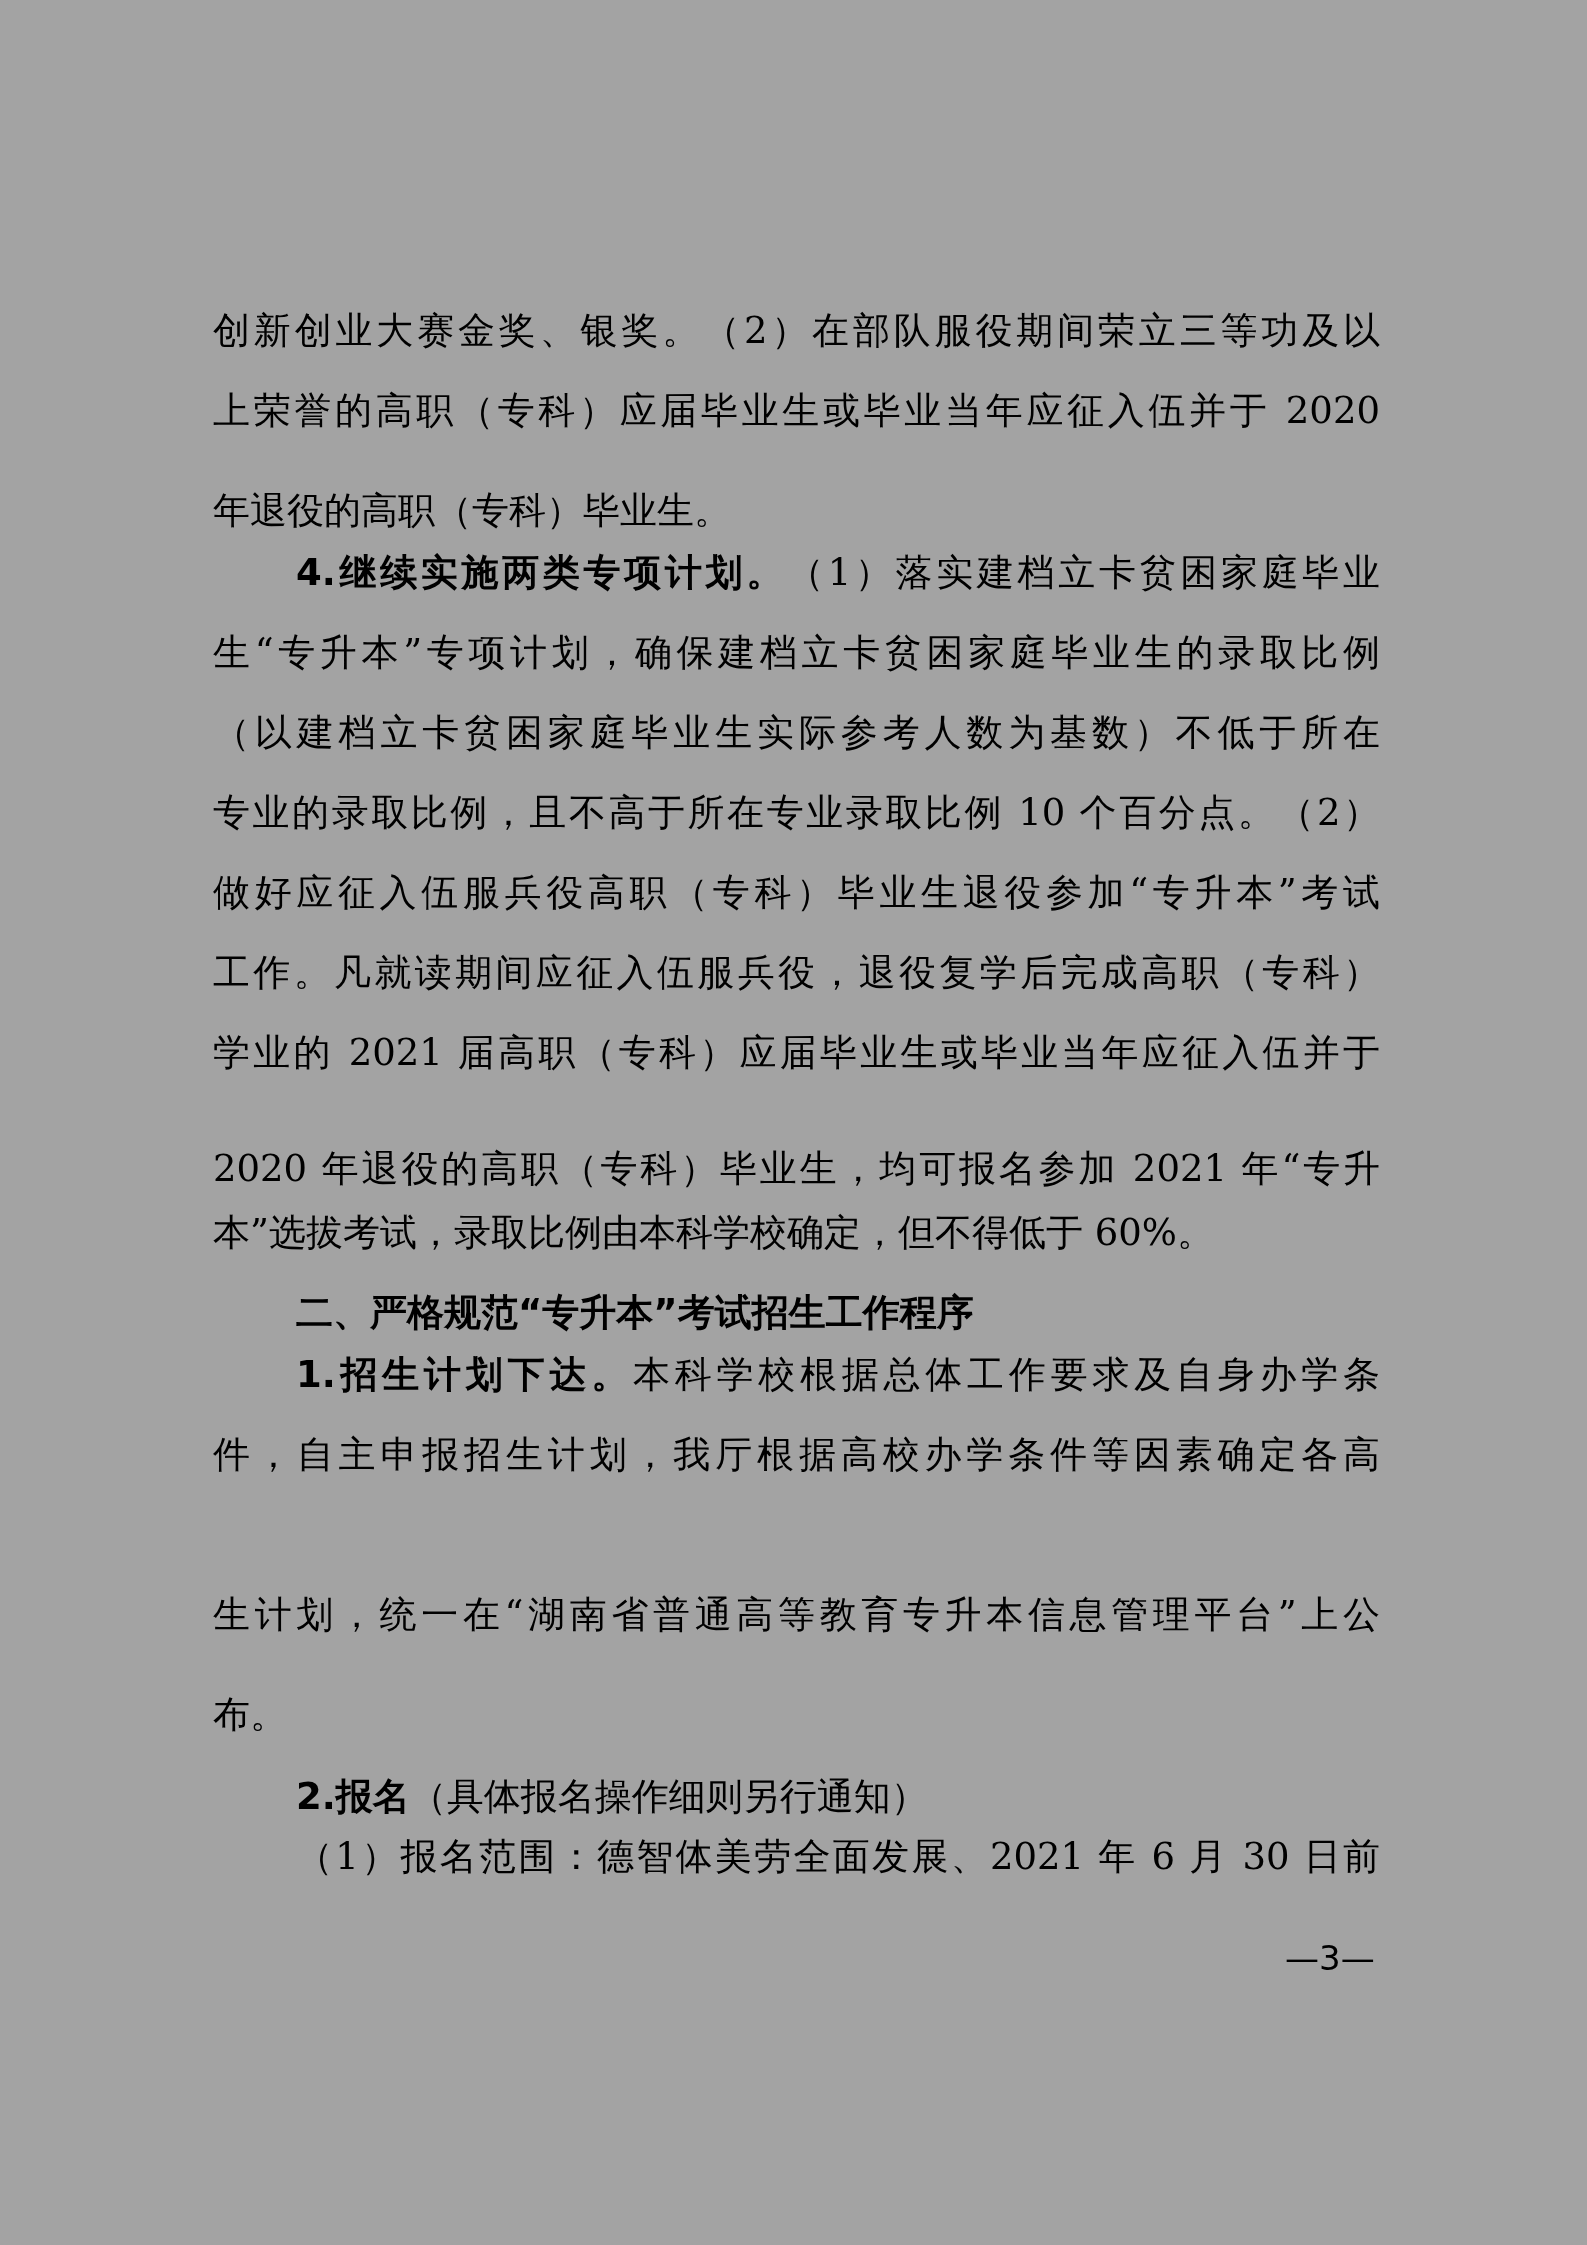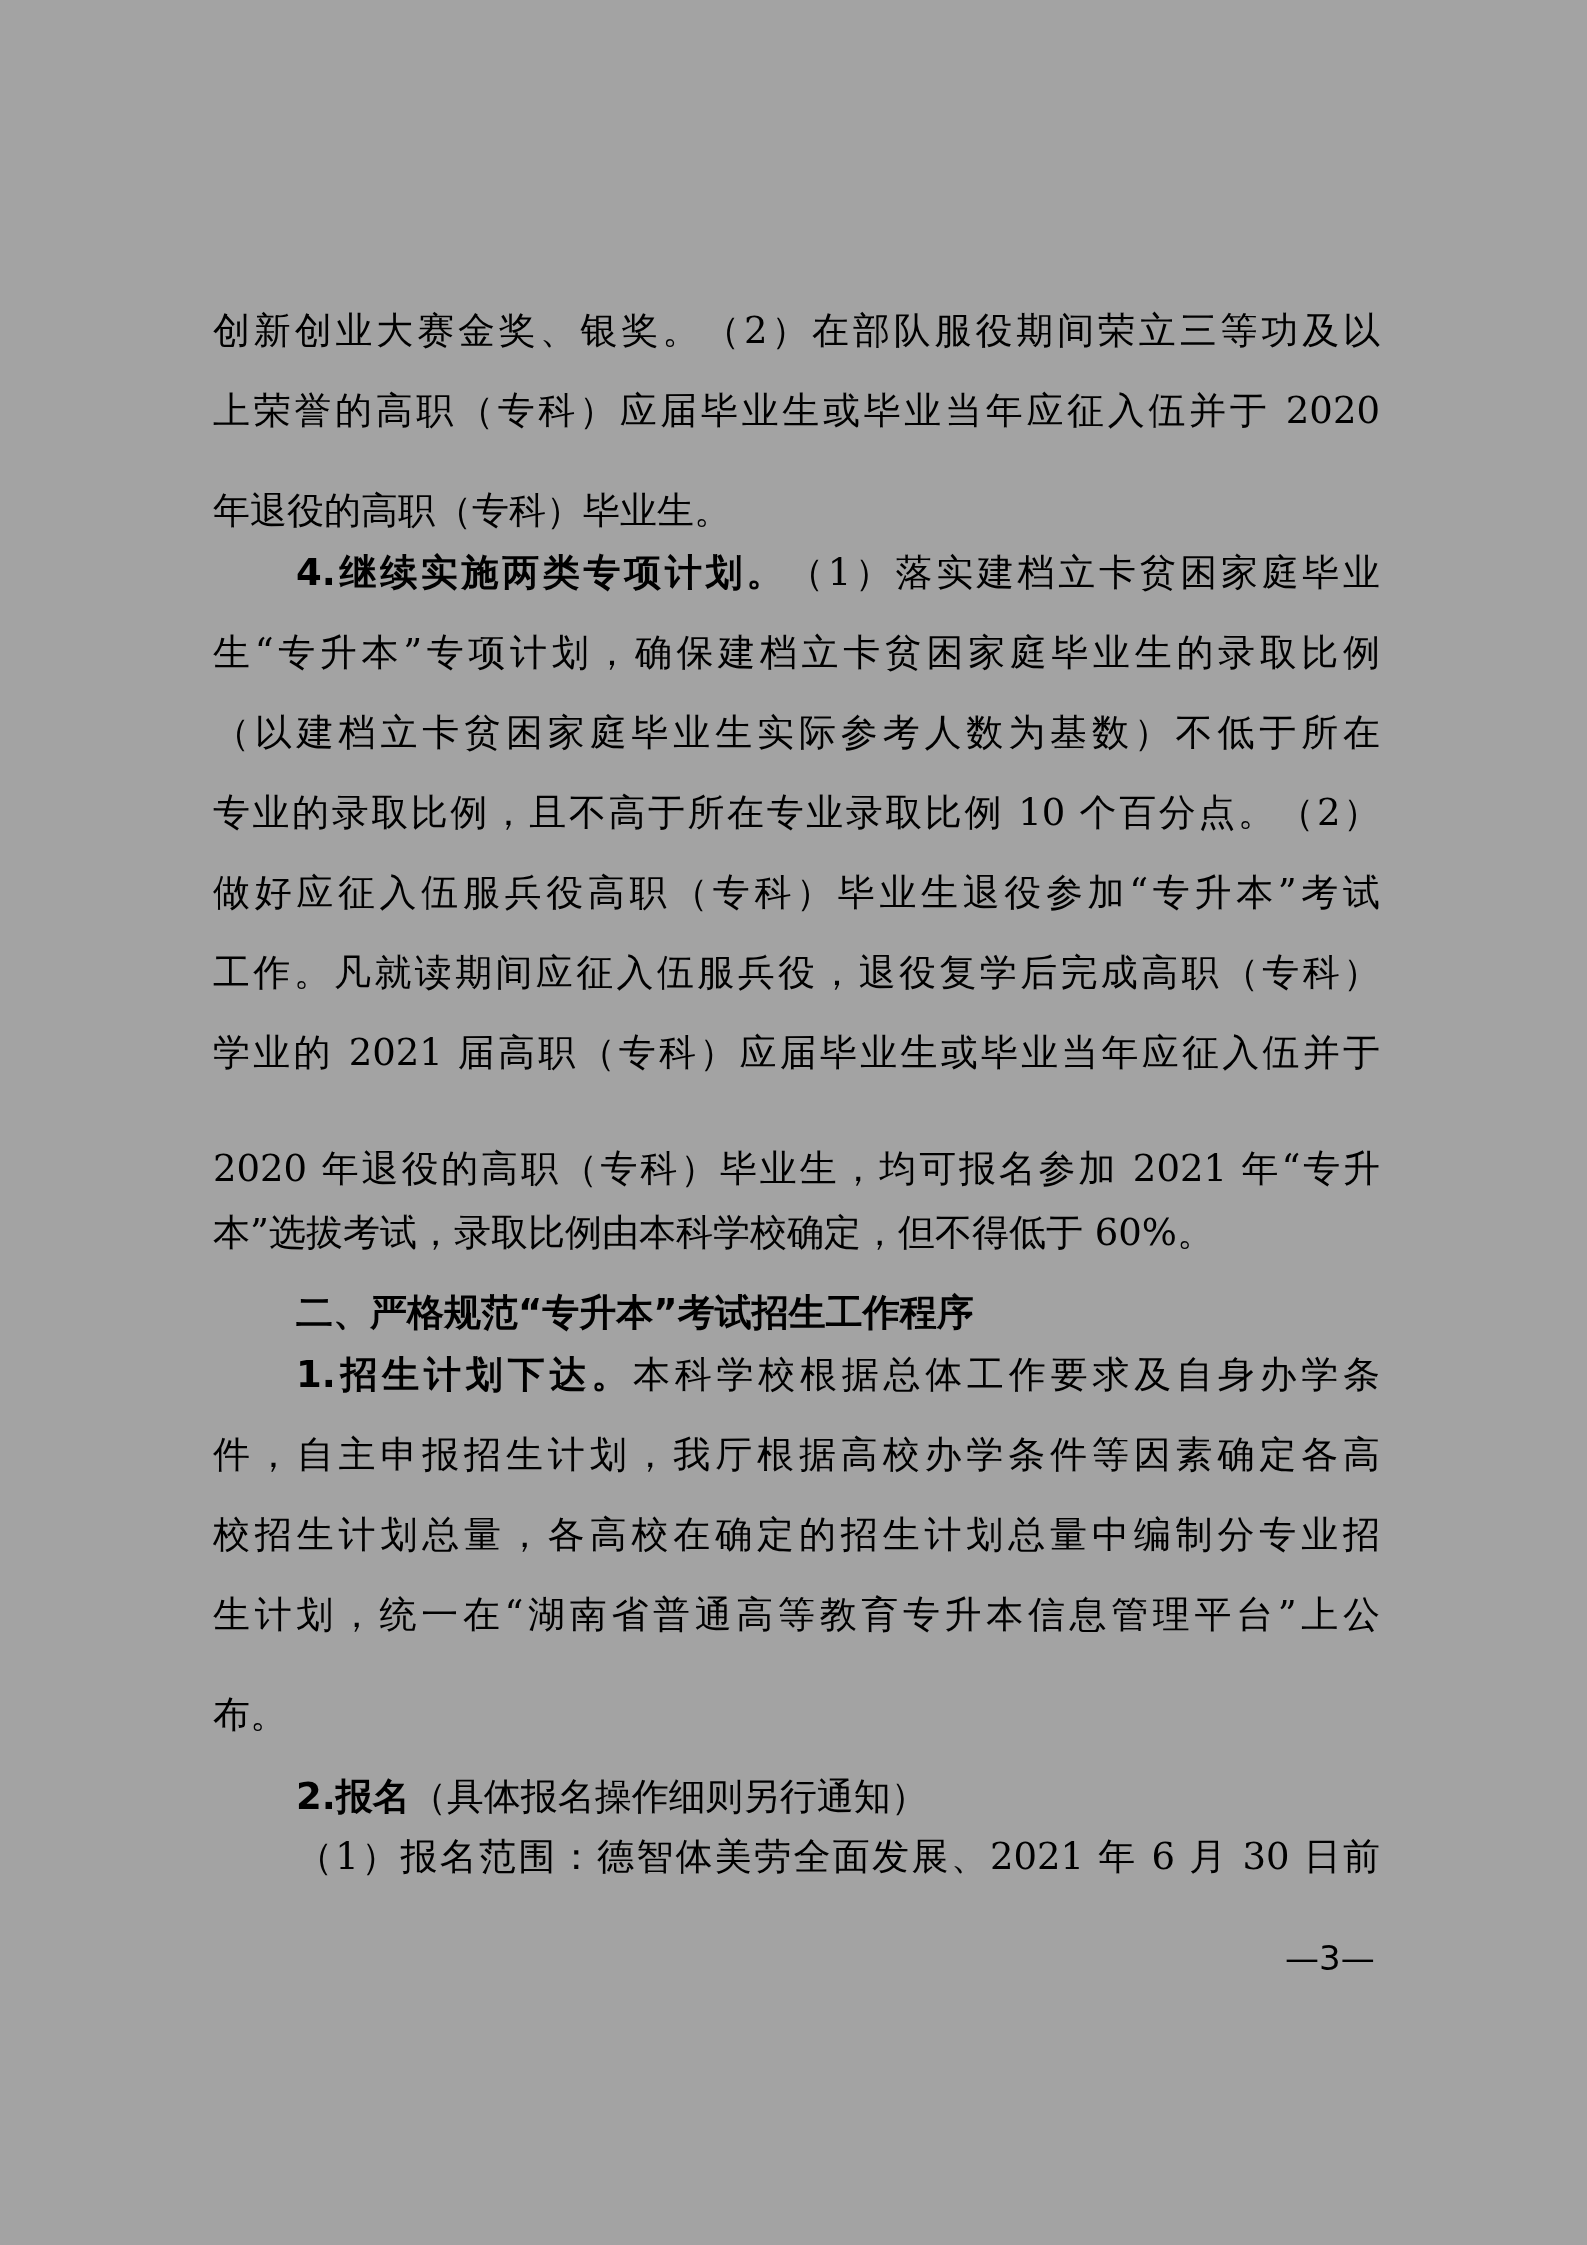--- a/index.html
+++ b/index.html
@@ -108,23 +108,20 @@
   <div class="line indent short" style="top:1263px;">
     <span class="heading">二、严格规范“专升本”考试招生工作程序</span>
   </div>
 
   <div class="line indent" style="top:1345px;">
     <span class="bold">1.招生计划下达。</span><span>本科学校根据总体工作要求及自身办学条</span>
   </div>
   <div class="line" style="top:1425px;">
     <span>件，自主申报招生计划，我厅根据高校办学条件等因素确定各高</span>
   </div>
-  <div class="line" style="top:1505px;">
-    <span>校招生计划总量，各高校在确定的招生计划总量中编制分专业招</span>
-  </div>
   <div class="line" style="top:1585px;">
     <span>生计划，统一在“湖南省普通高等教育专升本信息管理平台”上公</span>
   </div>
   <div class="line short" style="top:1665px;">
     <span>布。</span>
   </div>
 
   <div class="line indent short" style="top:1747px;">
     <span class="bold">2.报名</span><span>（具体报名操作细则另行通知）</span>
   </div>

